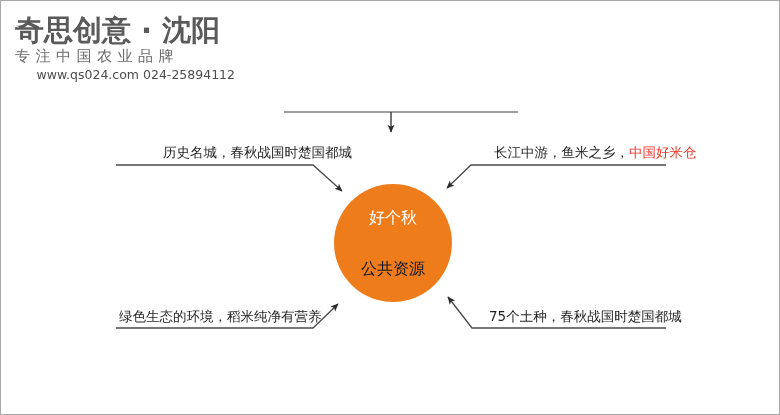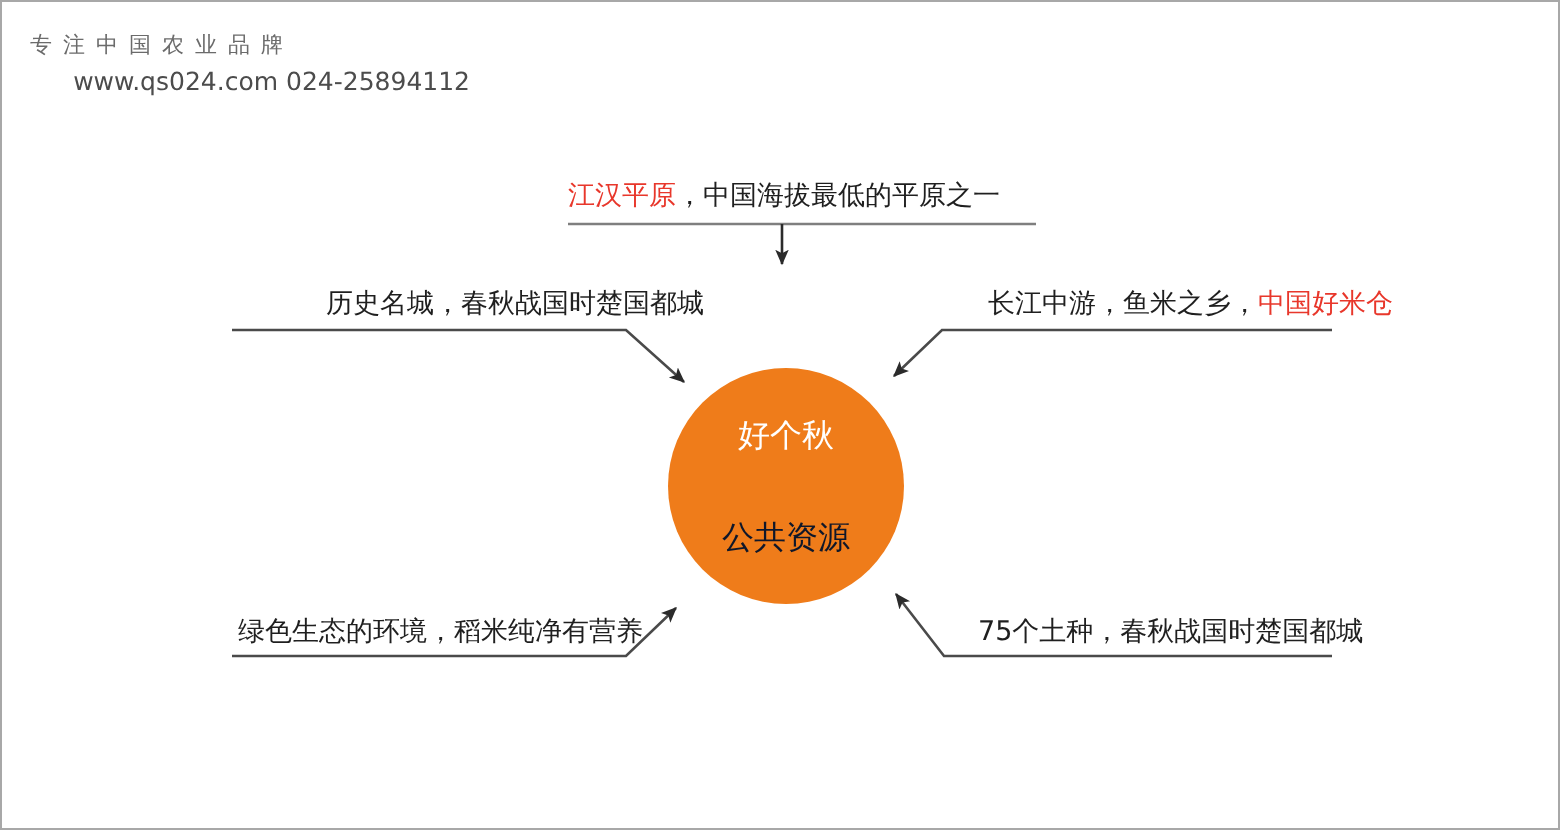--- a/index.html
+++ b/index.html
@@ -32,21 +32,21 @@
     font-family: "DejaVu Sans", "Liberation Sans", sans-serif;
     font-size: 29px;
     font-weight: bold;
     letter-spacing: 0px;
     color: #5a5a5a;
     line-height: 34px;
     white-space: nowrap;
   }
   #logo-sub {
     font-family: "DejaVu Sans", "Liberation Sans", sans-serif;
-    font-size: 11px;
+    font-size: 15px;
     color: #6b6b6b;
     letter-spacing: 5.5px;
     line-height: 19px;
     white-space: nowrap;
   }
   #logo-contact {
     font-family: "DejaVu Sans", "Liberation Sans", sans-serif;
     font-size: 12.5px;
     color: #4c4c4c;
     line-height: 18px;
@@ -104,20 +104,21 @@
     line-height: 23px;
     white-space: nowrap;
   }
 </style>
 </head>
 <body>
 
 <div id="canvas">
 
   <div id="logo-block">
+    <div id="logo-title">奇思创意 · 沈阳</div>
     <div id="logo-sub">专注中国农业品牌</div>
     <div id="logo-contact">www.qs024.com 024-25894112</div>
   </div>
 
   <svg id="diagram-svg" viewBox="0 0 780 415">
     <defs>
       <marker id="arrowhead" markerWidth="7" markerHeight="7" refX="5.5" refY="3" orient="auto" markerUnits="strokeWidth">
         <path d="M0,0.4 L6,3 L0,5.6 L1.4,3 Z" fill="#2b2b2b"></path>
       </marker>
     </defs>
@@ -137,21 +138,20 @@
 
     <g>
       <polyline points="115,327 312,327 337,303" fill="none" stroke="#4a4a4a" stroke-width="1.3" marker-end="url(#arrowhead)"></polyline>
     </g>
 
     <g>
       <polyline points="665,327 471,327 447,296" fill="none" stroke="#4a4a4a" stroke-width="1.3" marker-end="url(#arrowhead)"></polyline>
     </g>
   </svg>
 
-  <div class="node-label" id="label-top"><span class="hl" style="color: rgb(232, 55, 43);">江汉平原</span><span>，中国海拔最低的平原之一</span></div>
 
   <div class="node-label" id="label-left-top">历史名城，春秋战国时楚国都城</div>
 
   <div class="node-label" id="label-right-top"><span>长江中游，鱼米之乡，</span><span class="hl" style="color: rgb(232, 55, 43);">中国好米仓</span></div>
 
   <div class="node-label" id="label-left-bottom">绿色生态的环境，稻米纯净有营养</div>
 
   <div class="node-label" id="label-right-bottom">75个土种，春秋战国时楚国都城</div>
 
   <div id="center-circle" style="background: rgb(239, 124, 26);">

